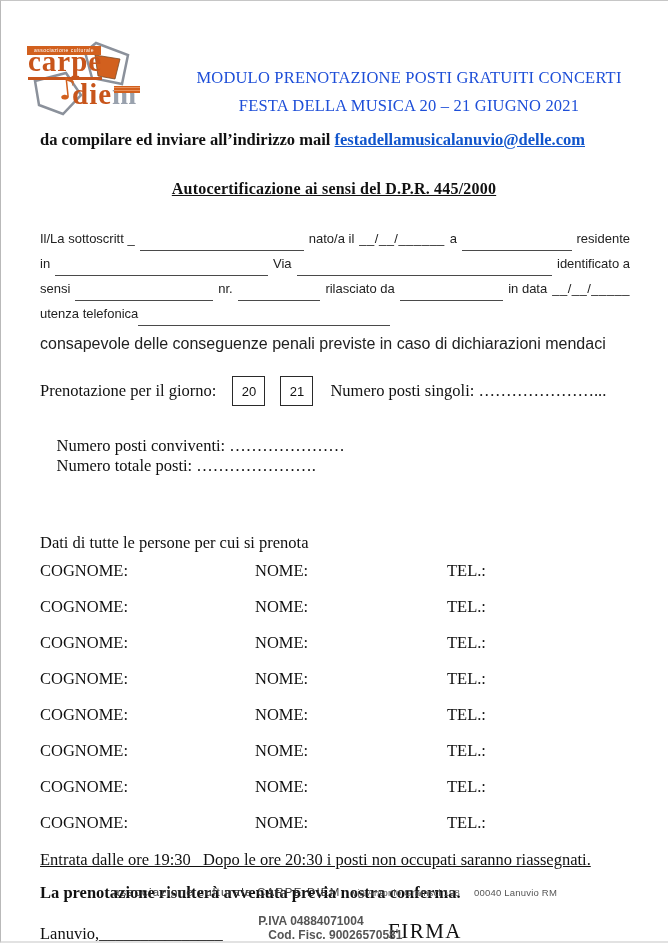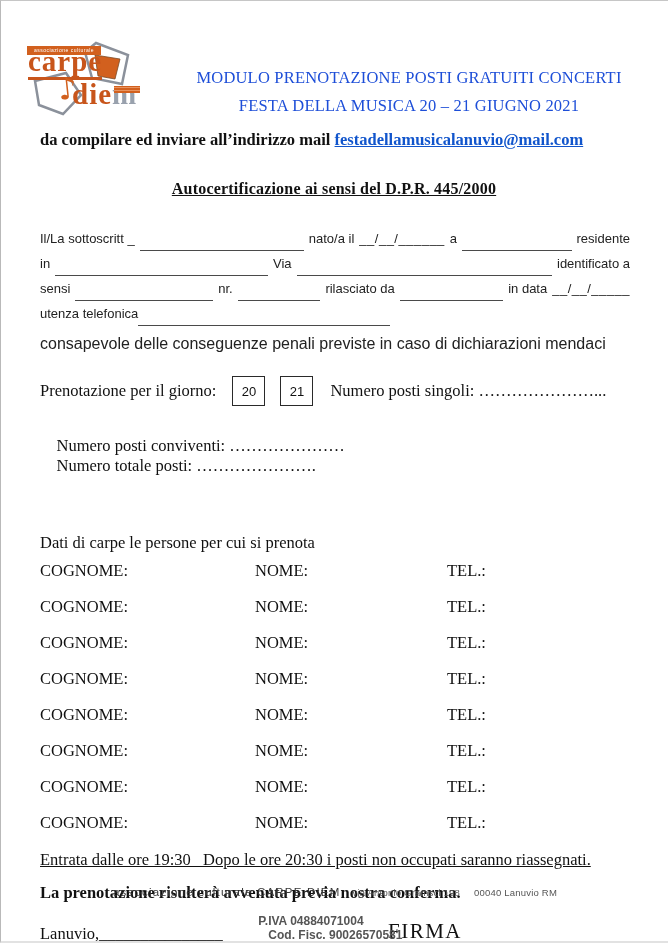--- a/index.html
+++ b/index.html
@@ -117,21 +117,21 @@
   <div class="logo-note">♪</div>
   <div class="logo-diem"><span class="die">die</span><span class="em">m</span></div>
   <div class="logo-badge"></div>
 </div>
 
 <div class="titles">
   <div>MODULO PRENOTAZIONE POSTI GRATUITI CONCERTI</div>
   <div>FESTA DELLA MUSICA 20 – 21 GIUGNO 2021</div>
 </div>
 
-<div class="mail-line"><span>da compilare ed inviare all’indirizzo mail </span><span class="mail-link" style="color:#1155cc">festadellamusicalanuvio@mail.com</span></div>
+<div class="mail-line"><span>da compilare ed inviare all’indirizzo mail </span><span class="mail-link" style="color:#1155cc">festadellamusicalanuvio@delle.com</span></div>
 
 <div class="section-heading">Autocertificazione ai sensi del D.P.R. 445/2000</div>
 
 <div class="decl">
   <div class="dline">
     <span>Il/La sottoscritt _</span>
       <span class="gap"></span>
     <span class="fill" style="flex-grow:3"></span>
       <span class="gap"></span>
     <span>nato/a il</span>
@@ -186,21 +186,21 @@
     <span class="day-box second">21</span>
     <span class="booking-singoli">Numero posti singoli: …………………...</span>
   </div>
   <div class="booking-row2">
     <span>Numero posti conviventi: …………………</span><span class="sep"></span>
     <span>Numero totale posti: ………………….</span>
   </div>
 </div>
 
 <div class="people">
-  <div class="people-intro">Dati di carpe le persone per cui si prenota</div>
+  <div class="people-intro">Dati di tutte le persone per cui si prenota</div>
 
   <div class="person-row">
     <span>COGNOME:</span>
     <span>NOME:</span>
     <span>TEL.:</span>
   </div>
   <div class="person-row">
     <span>COGNOME:</span>
     <span>NOME:</span>
     <span>TEL.:</span>

